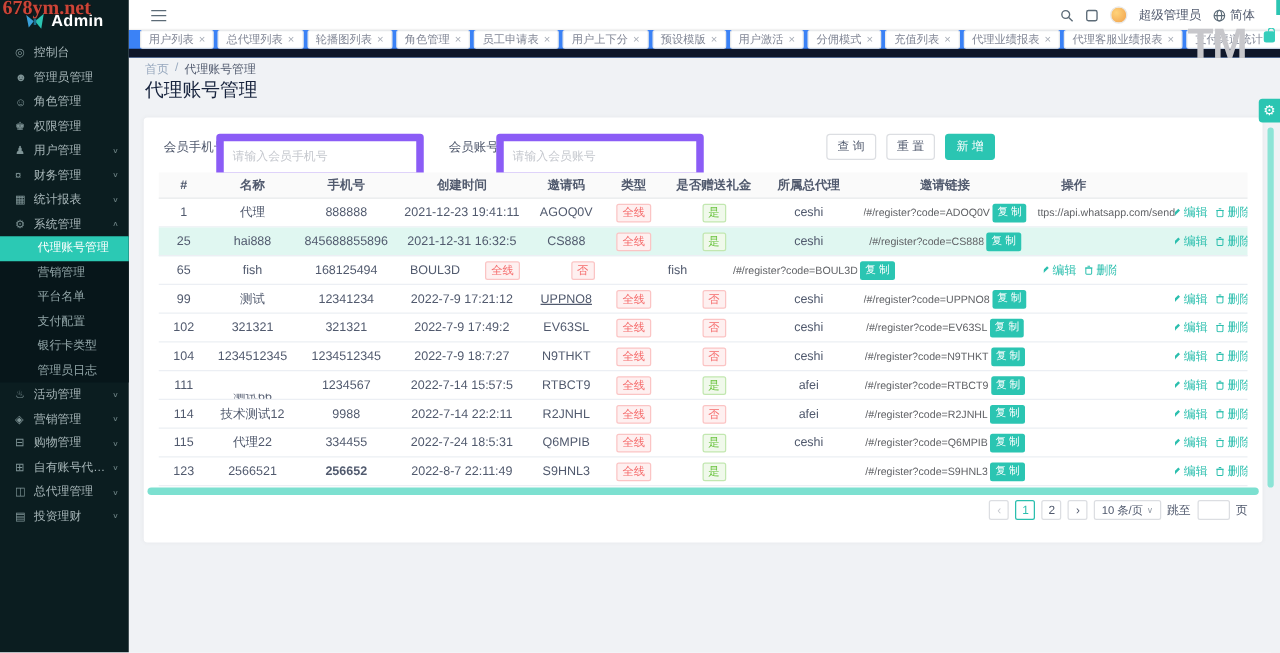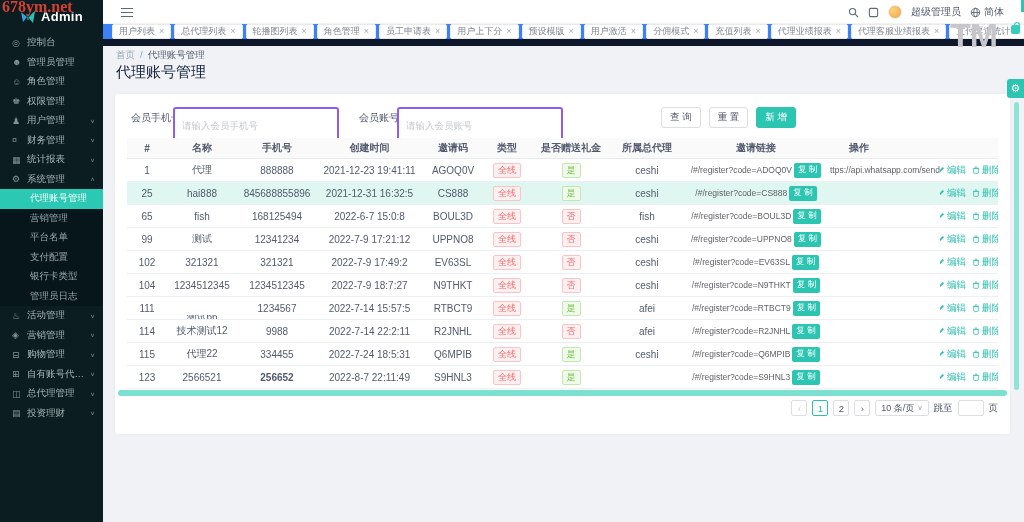--- a/index.html
+++ b/index.html
@@ -41,21 +41,21 @@
 
   .breadcrumb { position:absolute; left:13px; top:49px; font-size:9.5px; color:#97a8be; display:flex; gap:5px; }
   .breadcrumb .bc-cur { color:#515a6e; }
   .page-title { position:absolute; left:13px; top:63px; font-size:15px; color:#17233d; font-weight:500; }
 
   
   .card { position:absolute; left:12px; top:94px; width:895px; height:340px; background:#fff;
     border-radius:3px; box-shadow:0 0 4px rgba(0,0,0,.04); }
   .filters { position:absolute; left:0; top:12px; right:0; height:24px; }
   .f-label { position:absolute; top:5px; font-size:10px; color:#515a6e; }
-  .f-input { position:absolute; top:1px; height:37px; border:2px solid #8b5cf6; border-radius:3px;
+  .f-input { position:absolute; top:1px; height:37px; border:6px solid #8b5cf6; border-radius:3px;
     font-size:9.5px; color:#515a6e; padding:0 7px; outline:none; width:166px;
     font-family:"Liberation Sans",sans-serif; }
   .f-input::placeholder { color:#c5c8ce; }
   .f-btns { position:absolute; left:546px; top:1px; display:flex; gap:8px; }
   .btn { height:21px; padding:0 8px; border-radius:3px; font-size:9.5px; cursor:pointer;
     border:1px solid #dcdee2; background:#fff; color:#515a6e; display:flex; align-items:center;
     font-family:"Liberation Sans",sans-serif; }
   .btn-primary { background:#2bc5b2; border-color:#2bc5b2; color:#fff; }
 
   
@@ -399,21 +399,20 @@
                     <line x1="4.5" y1="1.5" x2="7.5" y2="1.5" stroke="currentColor" stroke-width="1.2"></line>
                   </svg>
                   <span>删除</span>
                 </span>
               </div>
             </div>
             <div class="t-row">
               <div class="t-cell" style="width: 40px;">65</div>
               <div class="t-cell" style="width: 70px;">fish</div>
               <div class="t-cell" style="width: 80px;">168125494</div>
-              <div class="t-cell" style="width: 105px;">2022-6-7 15:0:8</div>
               <div class="t-cell" style="width: 62px;">BOUL3D</div>
               <div class="t-cell" style="width: 46px;">
                 <span class="badge badge-red">全线</span>
               </div>
               <div class="t-cell" style="width: 82px;">
                 <span class="badge badge-red">否</span>
               </div>
               <div class="t-cell" style="width: 70px;">fish</div>
               <div class="t-cell" style="width: 148px;">
                 <span class="link-txt">/#/register?code=BOUL3D</span>
@@ -437,21 +436,21 @@
                   </svg>
                   <span>删除</span>
                 </span>
               </div>
             </div>
             <div class="t-row">
               <div class="t-cell" style="width: 40px;">99</div>
               <div class="t-cell" style="width: 70px;">测试</div>
               <div class="t-cell" style="width: 80px;">12341234</div>
               <div class="t-cell" style="width: 105px;">2022-7-9 17:21:12</div>
-              <div class="t-cell" style="width: 62px;">UPPNO8</div>
+              <div class="t-cell" style="width: 62px; text-decoration: underline;">UPPNO8</div>
               <div class="t-cell" style="width: 46px;">
                 <span class="badge badge-red">全线</span>
               </div>
               <div class="t-cell" style="width: 82px;">
                 <span class="badge badge-red">否</span>
               </div>
               <div class="t-cell" style="width: 70px;">ceshi</div>
               <div class="t-cell" style="width: 148px;">
                 <span class="link-txt">/#/register?code=UPPNO8</span>
                 <button class="copy-btn">复 制</button>

